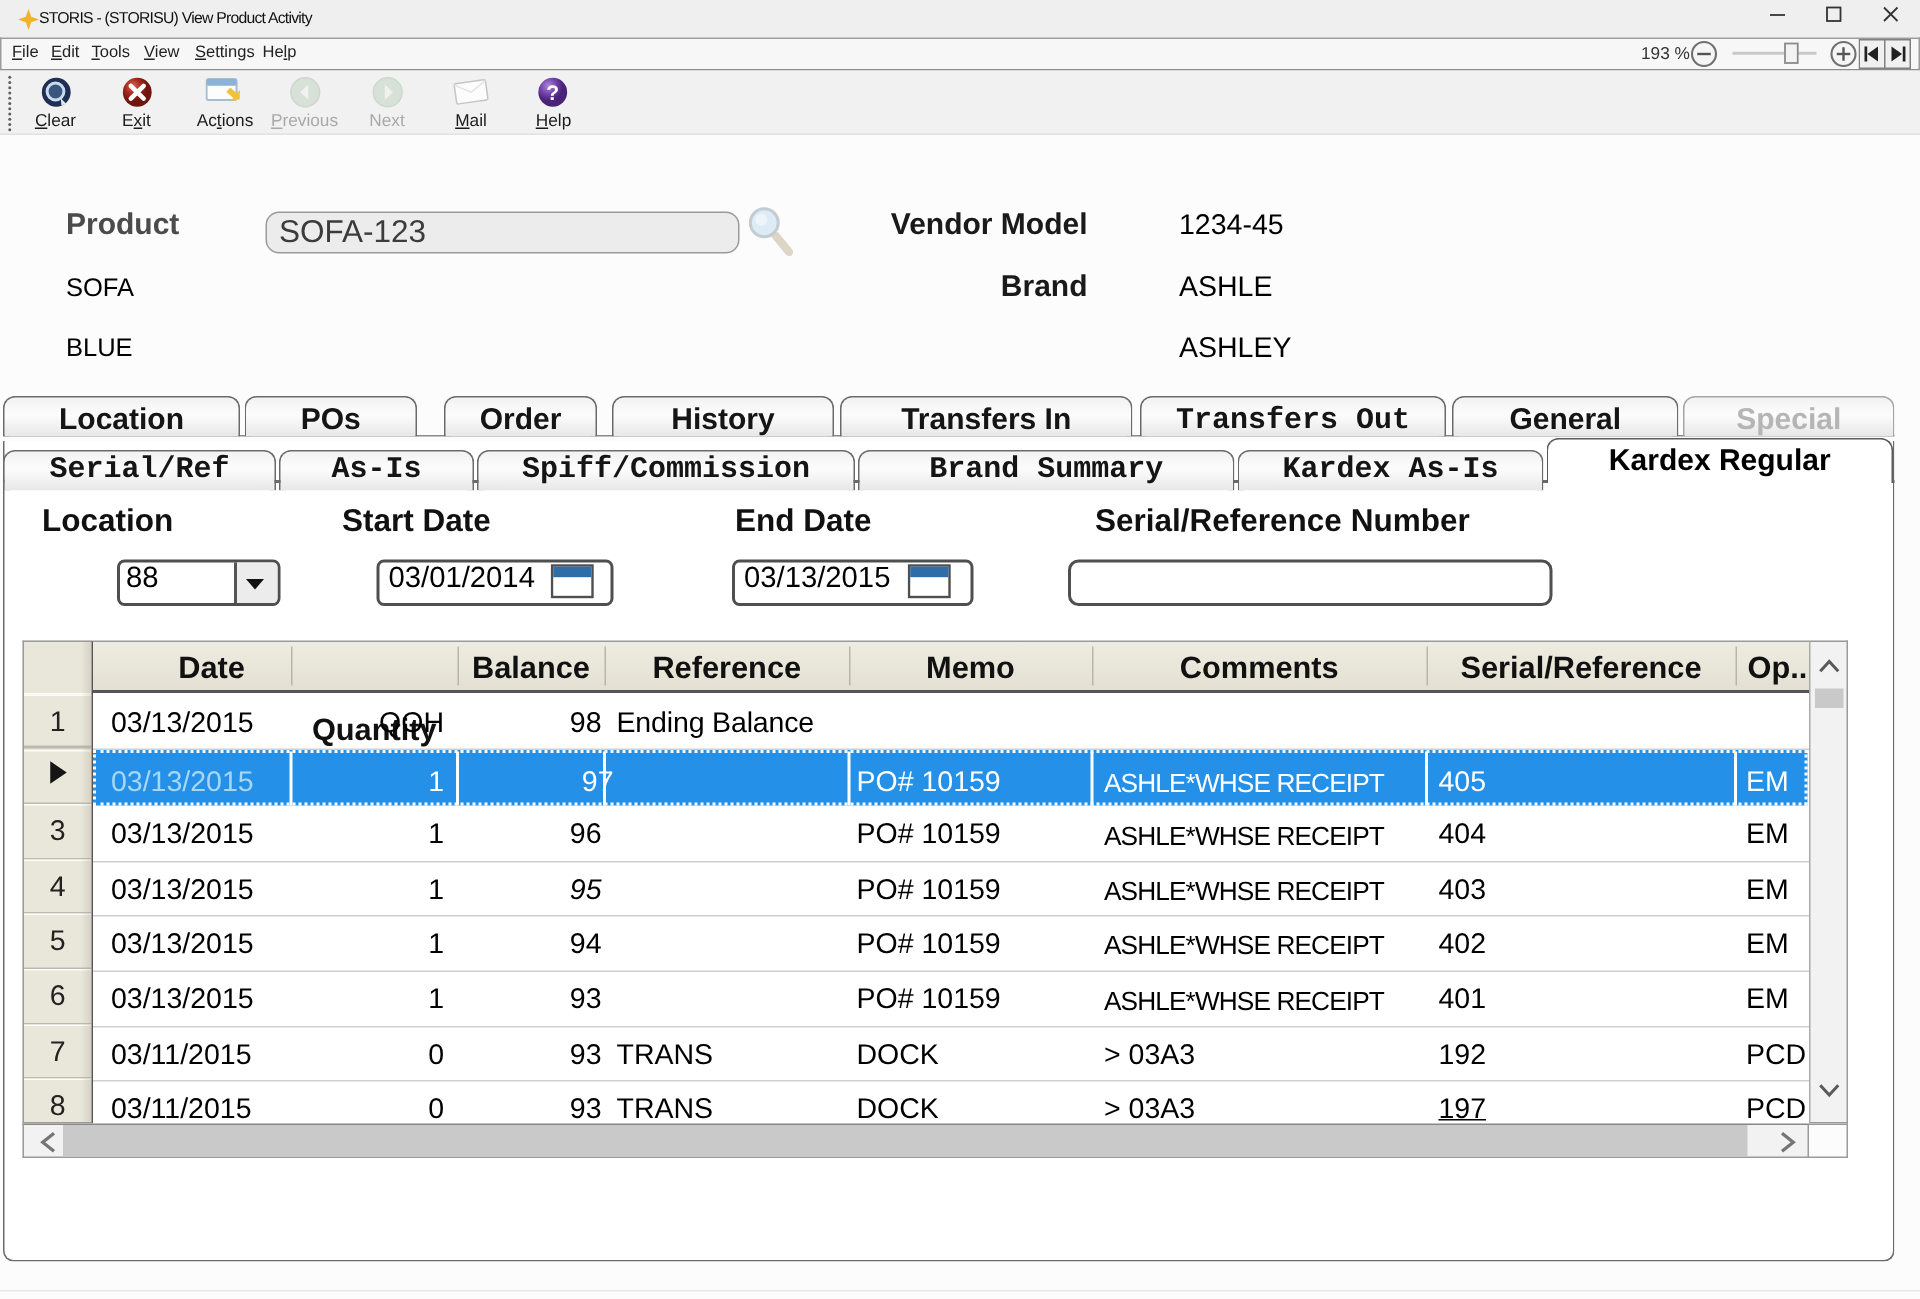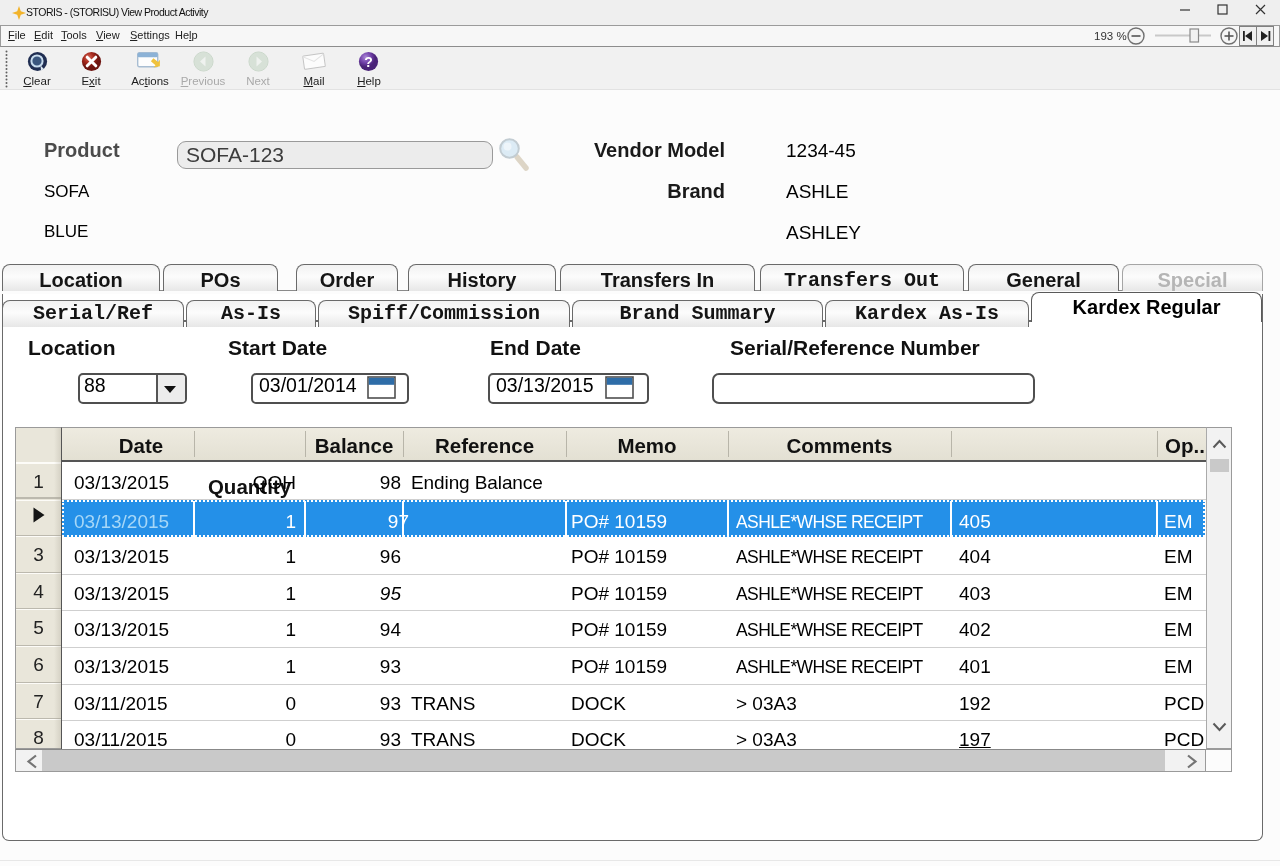--- a/index.html
+++ b/index.html
@@ -246,20 +246,21 @@
 <div class="abs numcell" style="top:291.2px;height:36.6px;line-height:36.6px;">8</div>
 </div>
 <div class="abs" id="grid">
   <div class="abs" id="ghead"></div>
   <div class="abs hcell" style="left:0px;width:132px;margin-left:13px;">Date</div>
   <div class="abs hcell" style="left:132px;width:111px;margin-top:41px;">Quantity</div>
   <div class="abs hcell" style="left:243px;width:98px;">Balance</div>
   <div class="abs hcell" style="left:341px;width:163px;">Reference</div>
   <div class="abs hcell" style="left:504px;width:162px;">Memo</div>
   <div class="abs hcell" style="left:666px;width:223px;">Comments</div>
+  <div class="abs hcell" style="left:889px;width:206px;">Serial/Reference</div>
   <div class="abs hcell" style="left:1103px;width:50px;text-align:left;">Op..</div>
   <div class="abs hsep" style="left:132px;"></div>
   <div class="abs hsep" style="left:243px;"></div>
   <div class="abs hsep" style="left:341px;"></div>
   <div class="abs hsep" style="left:504px;"></div>
   <div class="abs hsep" style="left:666px;"></div>
   <div class="abs hsep" style="left:889px;"></div>
   <div class="abs hsep" style="left:1095px;"></div>
 
   <div class="abs drow" style="top:35px;">

